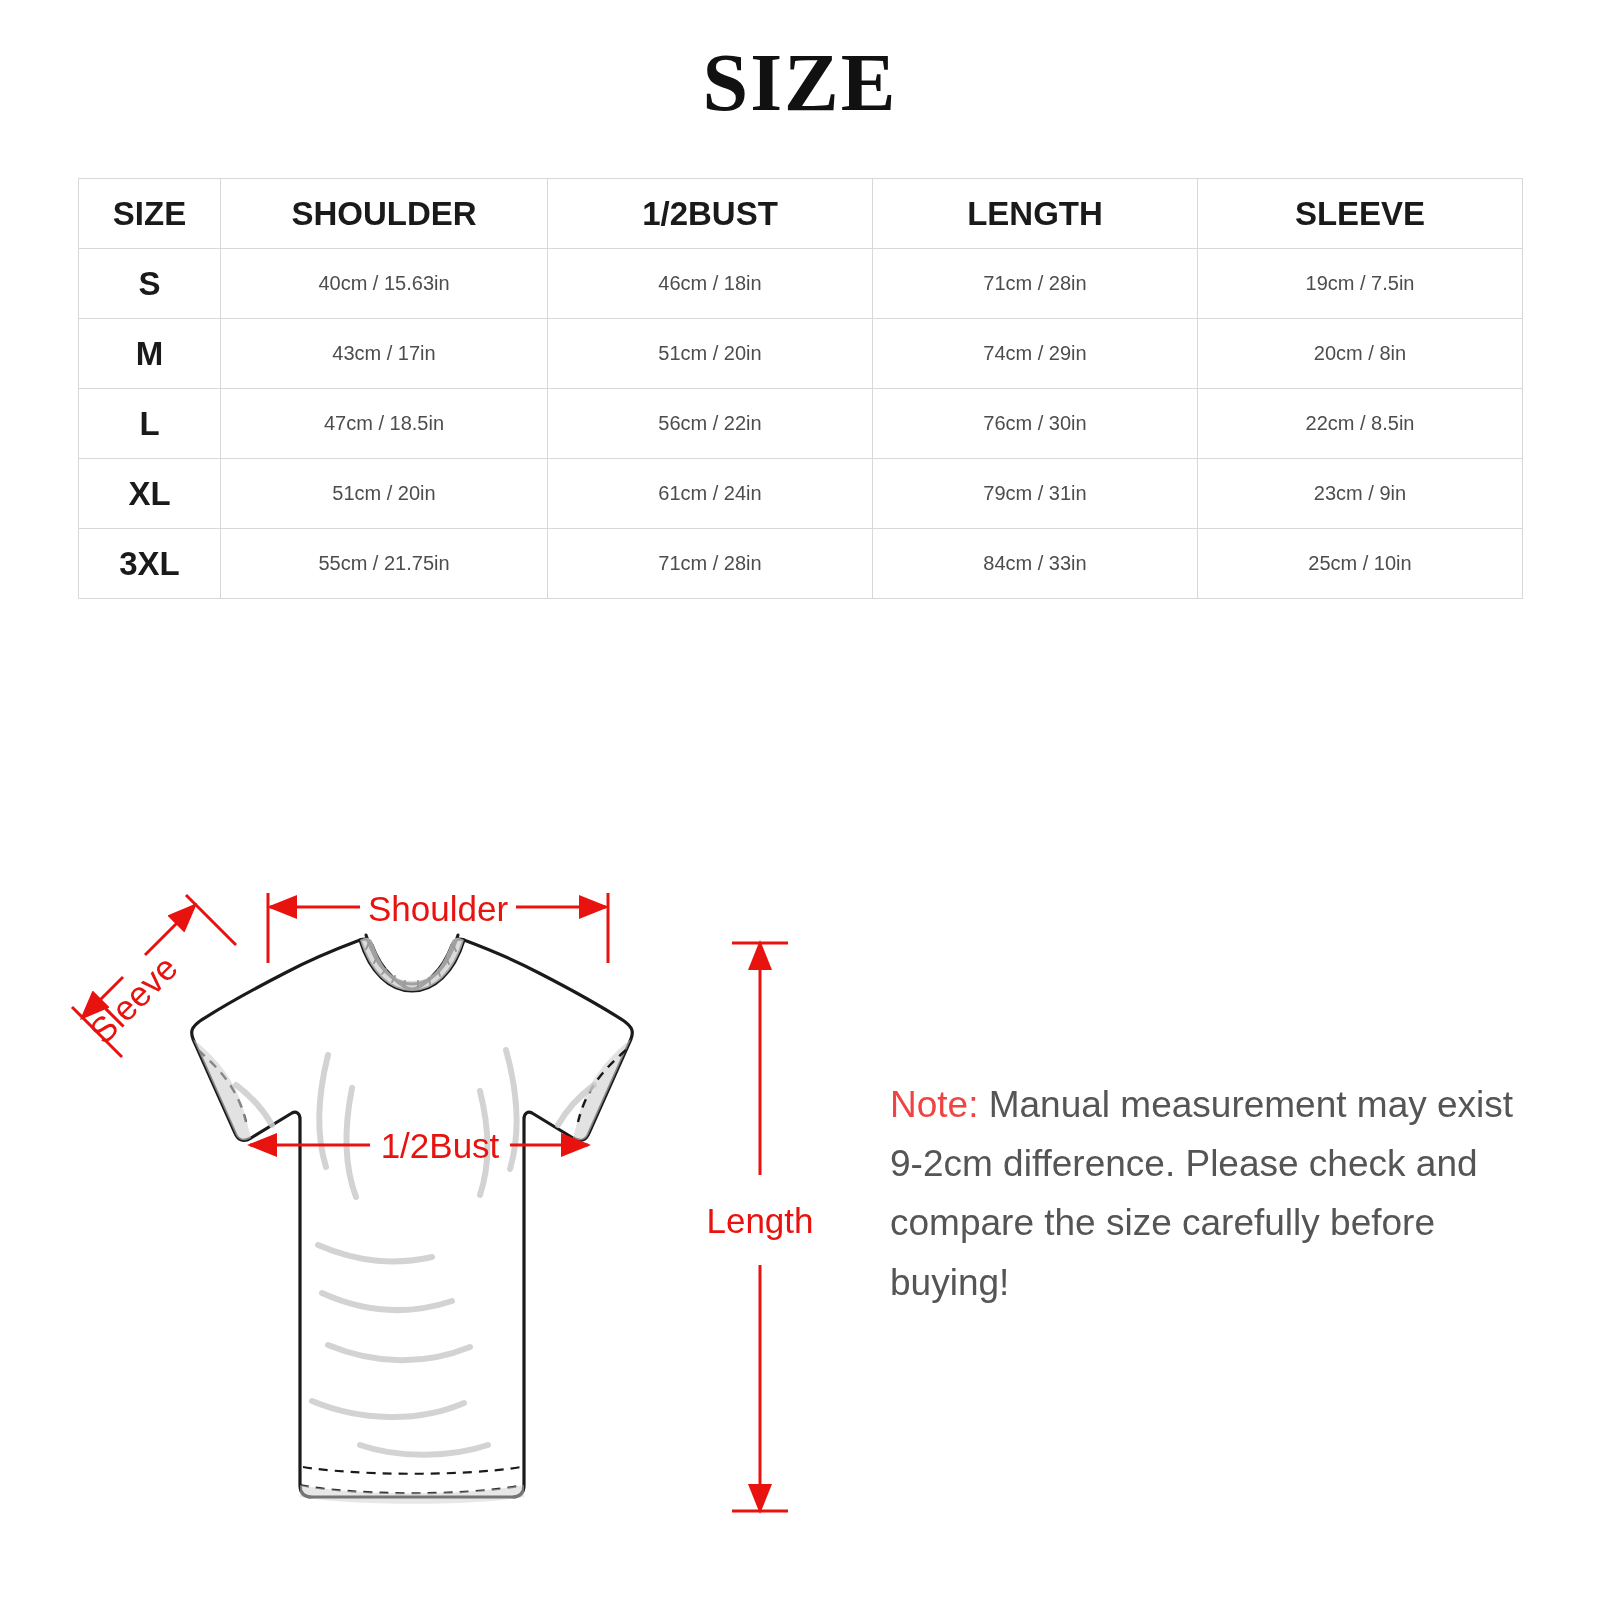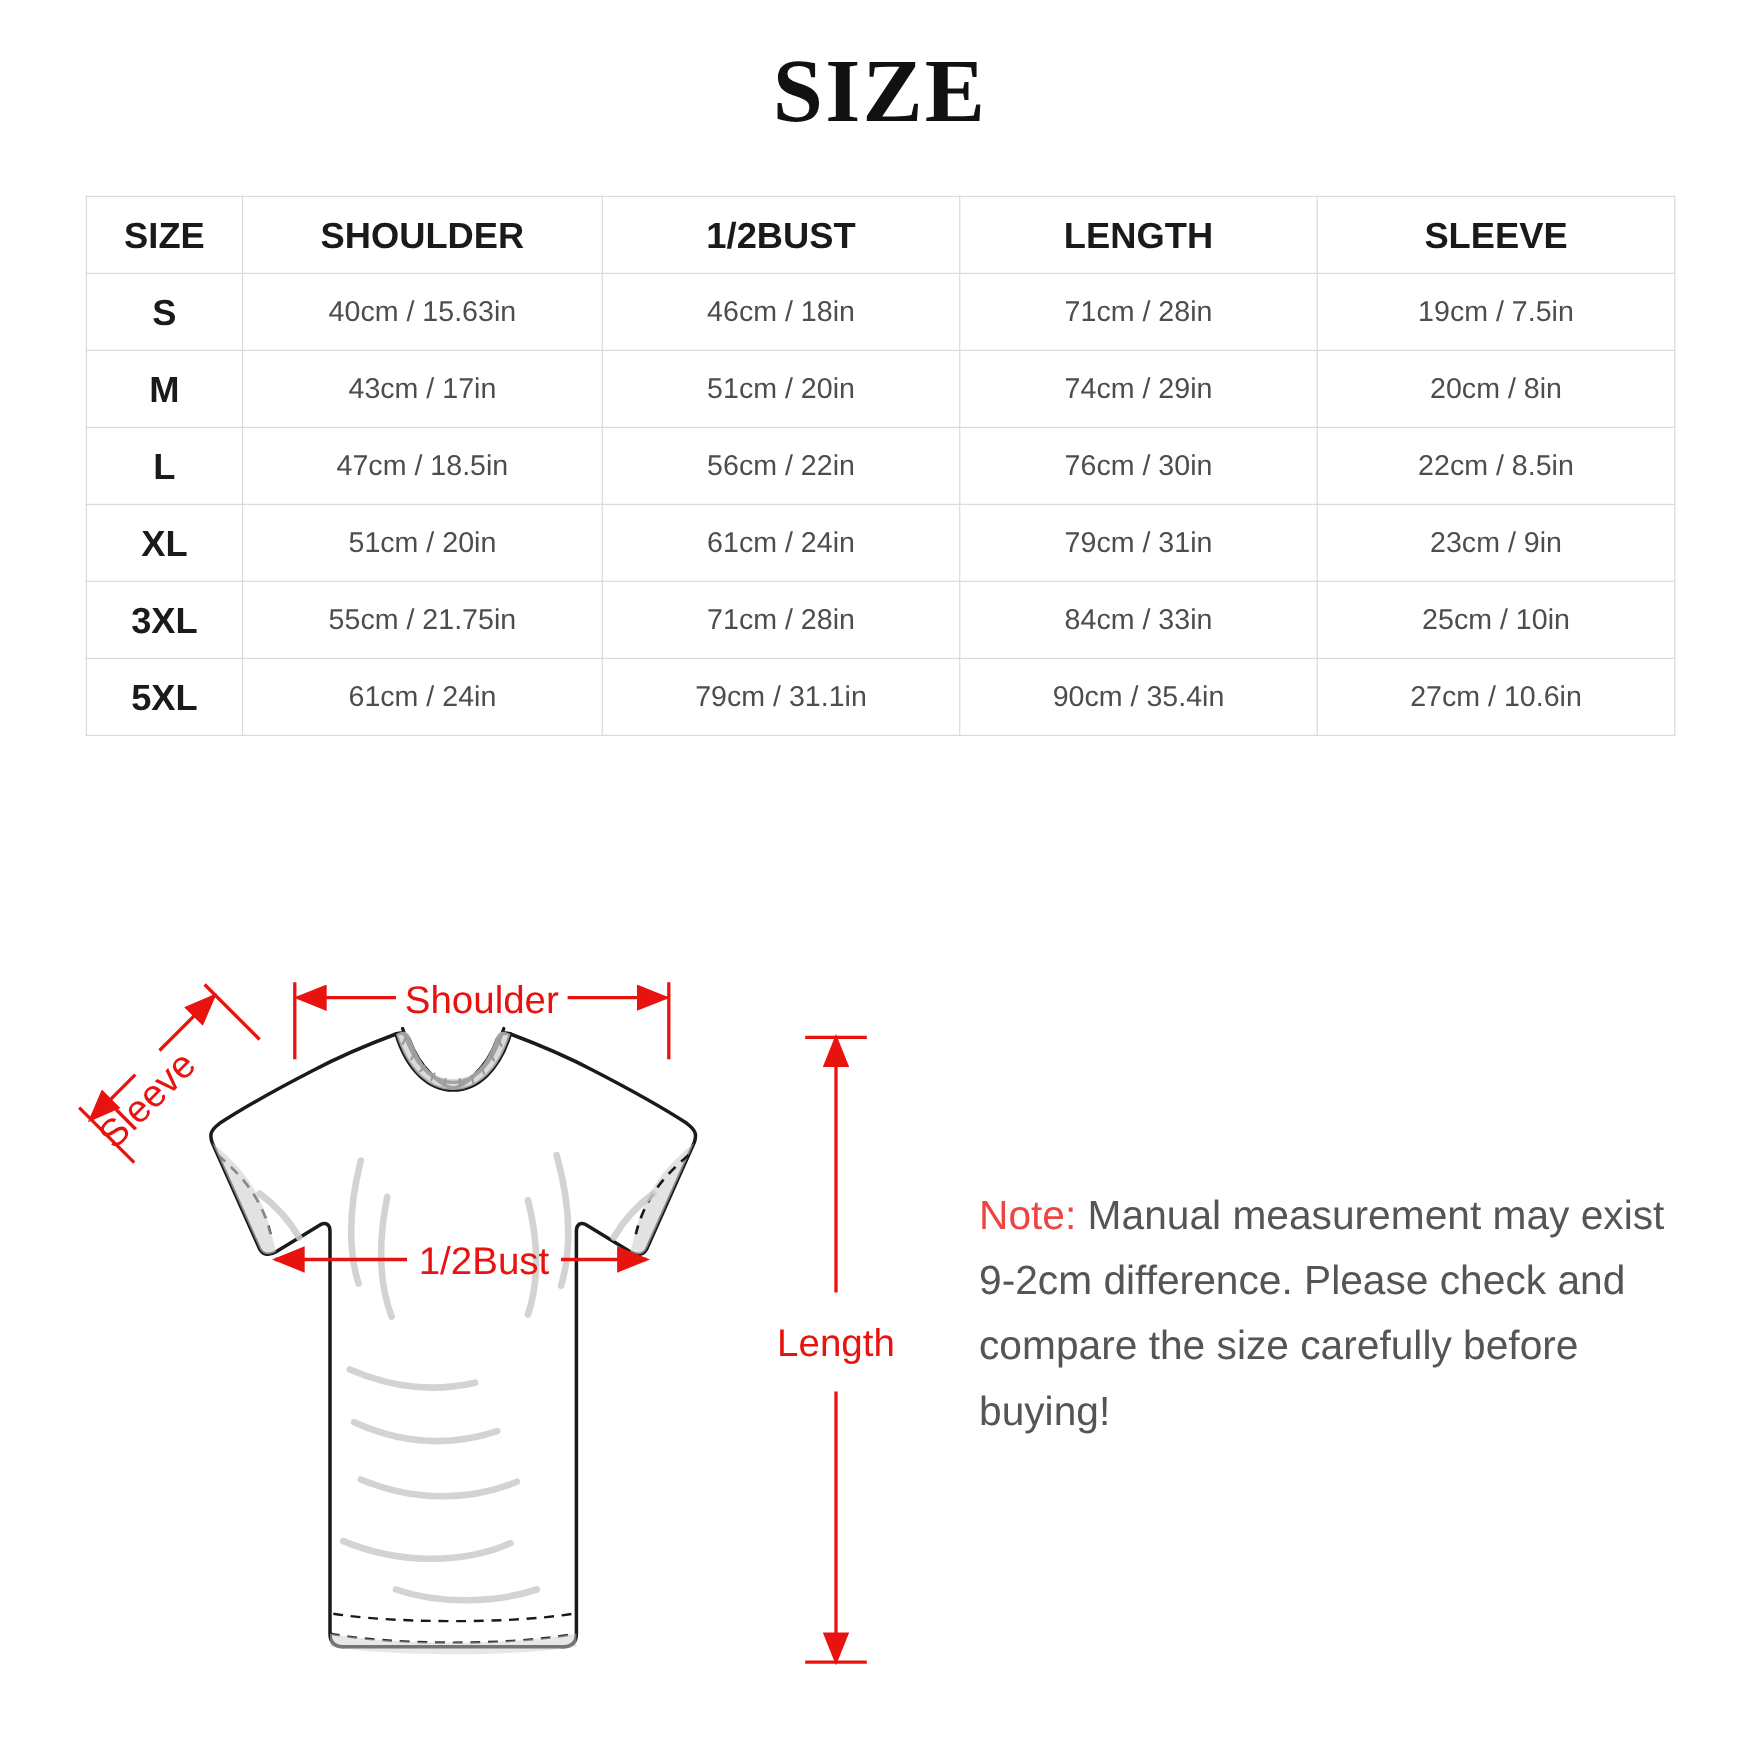--- a/index.html
+++ b/index.html
@@ -50,21 +50,21 @@
     font-size: 33px;
     font-weight: 700;
     color: #1a1a1a;
   }
   #size-table td.size-cell {
     font-size: 33px;
     font-weight: 700;
     color: #1a1a1a;
   }
   #size-table td.val-cell {
-    font-size: 26px;
+    font-size: 20px;
     font-weight: 400;
     color: #4d4d4d;
   }
   col.c0 { width: 142px; }
   col.c1 { width: 327px; }
   col.c2 { width: 325px; }
   col.c3 { width: 325px; }
   col.c4 { width: 325px; }
 
   
@@ -141,27 +141,20 @@
       <td class="val-cell">61cm / 24in</td>
       <td class="val-cell">79cm / 31in</td>
       <td class="val-cell">23cm / 9in</td>
     </tr>
     <tr>
       <td class="size-cell">3XL</td>
       <td class="val-cell">55cm / 21.75in</td>
       <td class="val-cell">71cm / 28in</td>
       <td class="val-cell">84cm / 33in</td>
       <td class="val-cell">25cm / 10in</td>
-    </tr>
-    <tr>
-      <td class="size-cell">5XL</td>
-      <td class="val-cell">61cm / 24in</td>
-      <td class="val-cell">79cm / 31.1in</td>
-      <td class="val-cell">90cm / 35.4in</td>
-      <td class="val-cell">27cm / 10.6in</td>
     </tr>
   </tbody>
 </table>
 
 <div id="illustration">
   <svg width="800" height="720" viewBox="0 0 800 720" xmlns="http://www.w3.org/2000/svg">
     <defs>
       <marker id="arrHead" markerWidth="10" markerHeight="8" refX="9" refY="4" orient="auto">
         <path d="M0,0 L10,4 L0,8 z" fill="#e8120e"></path>
       </marker>

